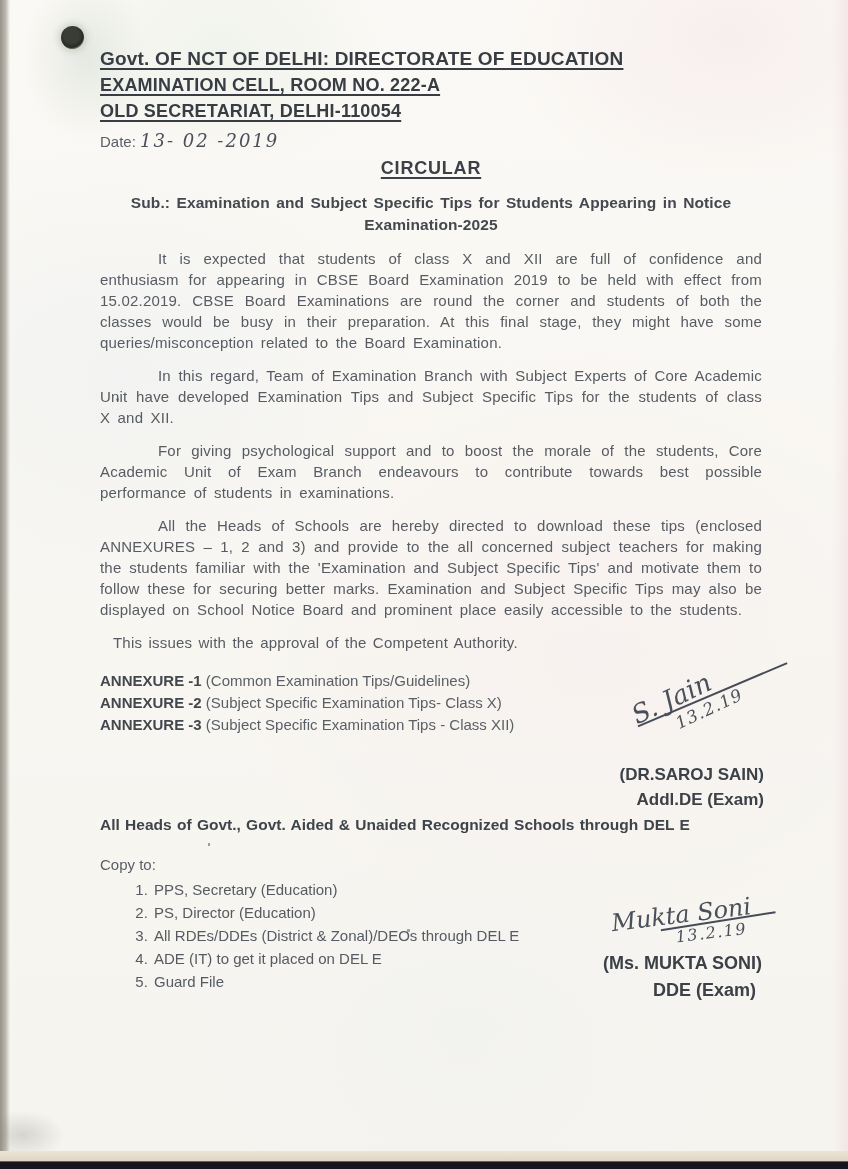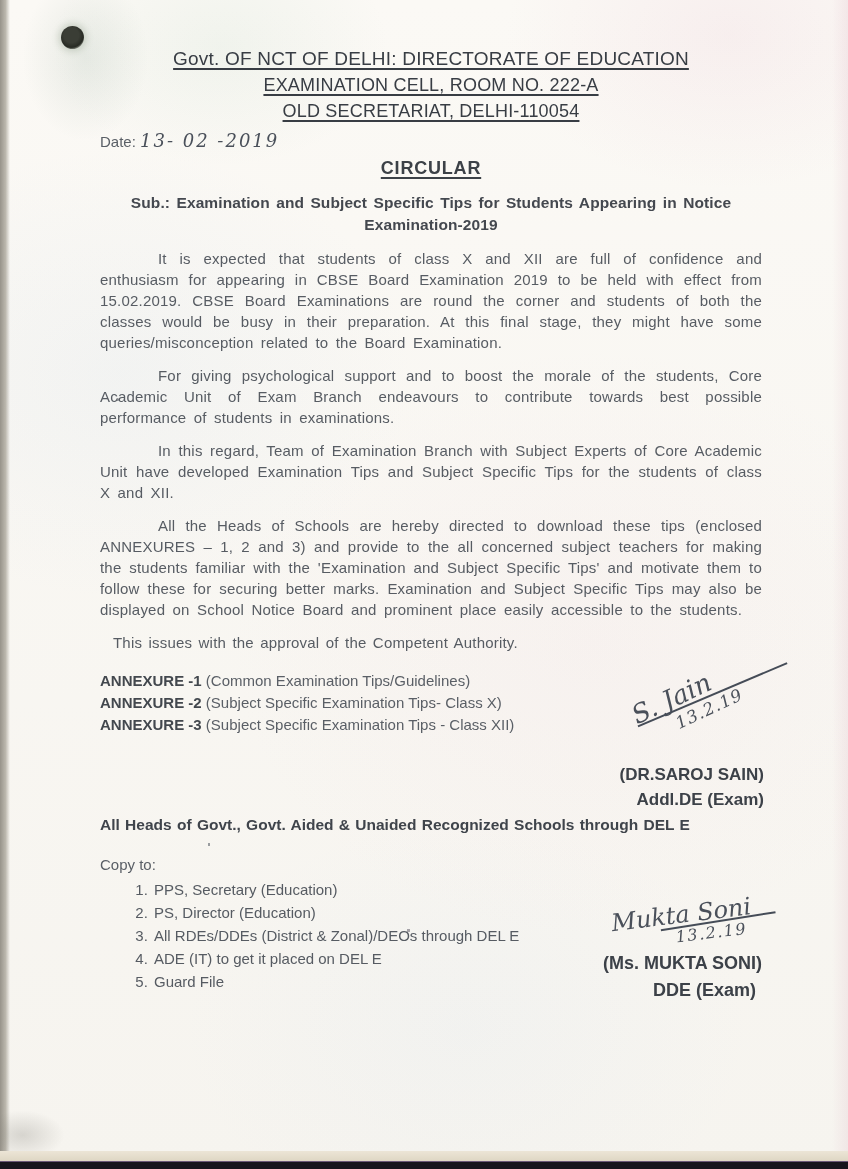--- a/index.html
+++ b/index.html
@@ -30,21 +30,21 @@
     background:radial-gradient(60px 35px at 25% 60%, rgba(120,118,110,0.25), transparent 70%);}
   .hole-punch{position:absolute;left:61px;top:26px;width:23px;height:23px;border-radius:50%;
     background:radial-gradient(circle at 45% 40%, #3a3d35 0 40%, #272a23 65%, rgba(70,80,60,0.4) 80%, transparent 85%);
     box-shadow:0 0 6px 3px rgba(110,130,105,0.25);}
   .speck1{position:absolute;left:116px;top:398px;width:3px;height:3px;border-radius:50%;background:#8a8d90;}
   .speck2{position:absolute;left:208px;top:843px;width:2px;height:3px;background:#9a9da0;}
   .speck3{position:absolute;left:407px;top:929px;width:3px;height:3px;background:#a6a3a8;}
 
   
   .content{position:absolute;left:100px;top:46px;width:662px;color:#575c63;font-size:15px;line-height:21px;}
-  .hdr{text-align:center;color:#383d44;font-weight:normal;}
+  .hdr{color:#383d44;font-weight:bold;}
   .hdr-line{line-height:26px;}
   .hdr-line .u{text-decoration:underline;text-underline-offset:3px;text-decoration-thickness:2px;}
   .h1t{font-size:19px;letter-spacing:0.2px;}
   .h2t,.h3t{font-size:18px;letter-spacing:0.2px;}
 
   .ref-row{display:flex;justify-content:space-between;align-items:flex-start;margin-top:6px;height:28px;}
   .plabel{color:#5a5f66;font-size:15px;}
   .hw{font-family:"DejaVu Serif", serif;font-style:italic;color:#4a505a;}
   .ref-hw{font-size:19px;letter-spacing:0.5px;white-space:nowrap;}
   .date-hw{font-size:18px;letter-spacing:2px;white-space:nowrap;text-align:center;}
@@ -113,26 +113,26 @@
         <span class="hw date-hw">13- 02 -2019</span>
       </div>
     </div>
 
     <div class="circular">
       <span class="u2">CIRCULAR</span>
     </div>
 
     <div class="subject">
       <div>Sub.: Examination and Subject Specific Tips for Students Appearing in Notice</div>
-      <div>Examination-2019</div>
+      <div>Examination-2025</div>
     </div>
 
     <p class="para">It is expected that students of class X and XII are full of confidence and enthusiasm for appearing in CBSE Board Examination 2019 to be held with effect from 15.02.2019. CBSE Board Examinations are round the corner and students of both the classes would be busy in their preparation. At this final stage, they might have some queries/misconception related to the Board Examination.</p>
+    <p class="para">In this regard, Team of Examination Branch with Subject Experts of Core Academic Unit have developed Examination Tips and Subject Specific Tips for the students of class X and XII.</p>
     <p class="para">For giving psychological support and to boost the morale of the students, Core Academic Unit of Exam Branch endeavours to contribute towards best possible performance of students in examinations.</p>
-    <p class="para">In this regard, Team of Examination Branch with Subject Experts of Core Academic Unit have developed Examination Tips and Subject Specific Tips for the students of class X and XII.</p>
     <p class="para">All the Heads of Schools are hereby directed to download these tips (enclosed ANNEXURES – 1, 2 and 3) and provide to the all concerned subject teachers for making the students familiar with the 'Examination and Subject Specific Tips' and motivate them to follow these for securing better marks. Examination and Subject Specific Tips may also be displayed on School Notice Board and prominent place easily accessible to the students.</p>
     <p class="approval">This issues with the approval of the Competent Authority.</p>
 
     <div class="enclosure">
       <div class="enc-item">
         <span class="enc-code">ANNEXURE -1</span>
         <span class="enc-desc">(Common Examination Tips/Guidelines)</span>
       </div>
       <div class="enc-item">
         <span class="enc-code">ANNEXURE -2</span>

